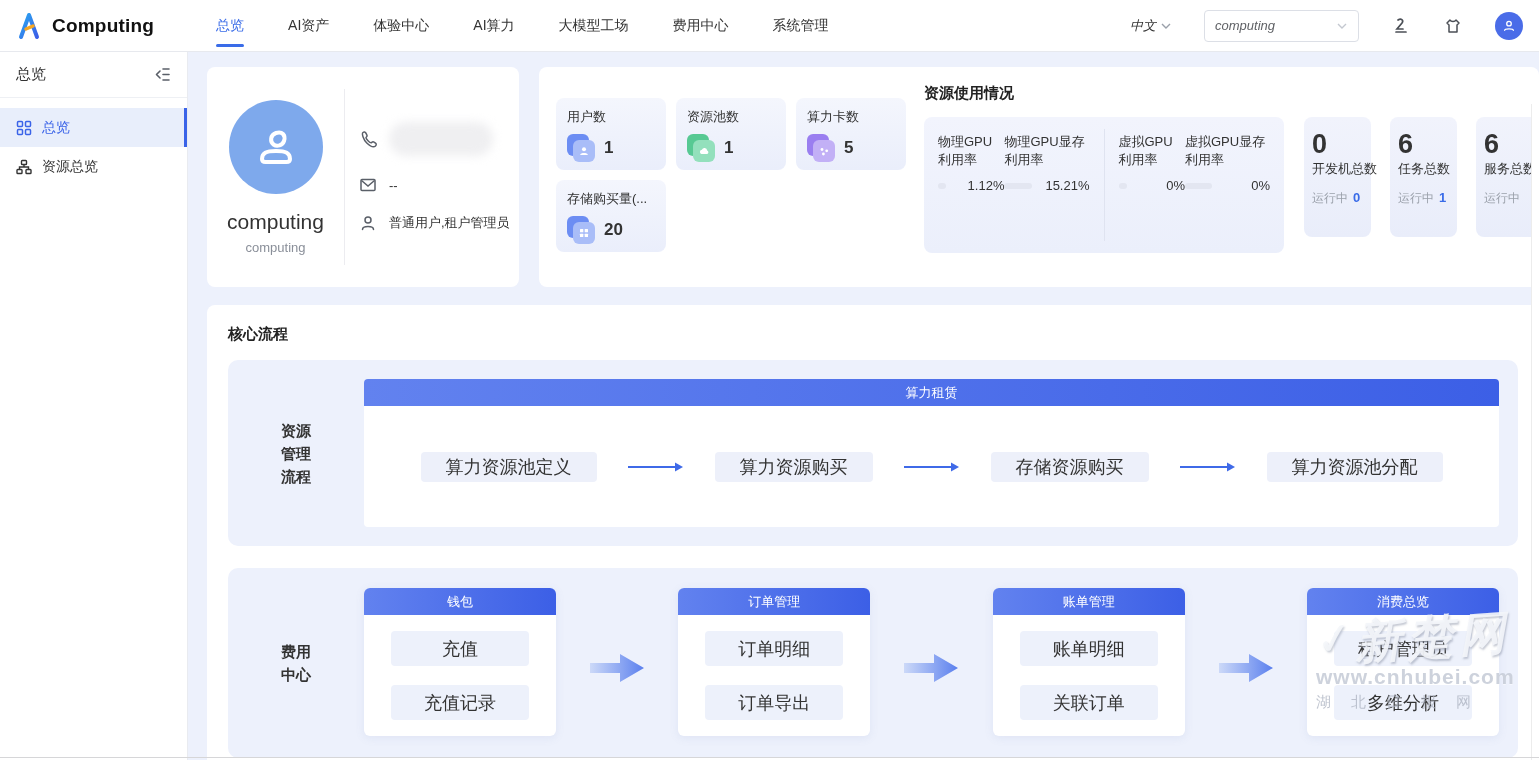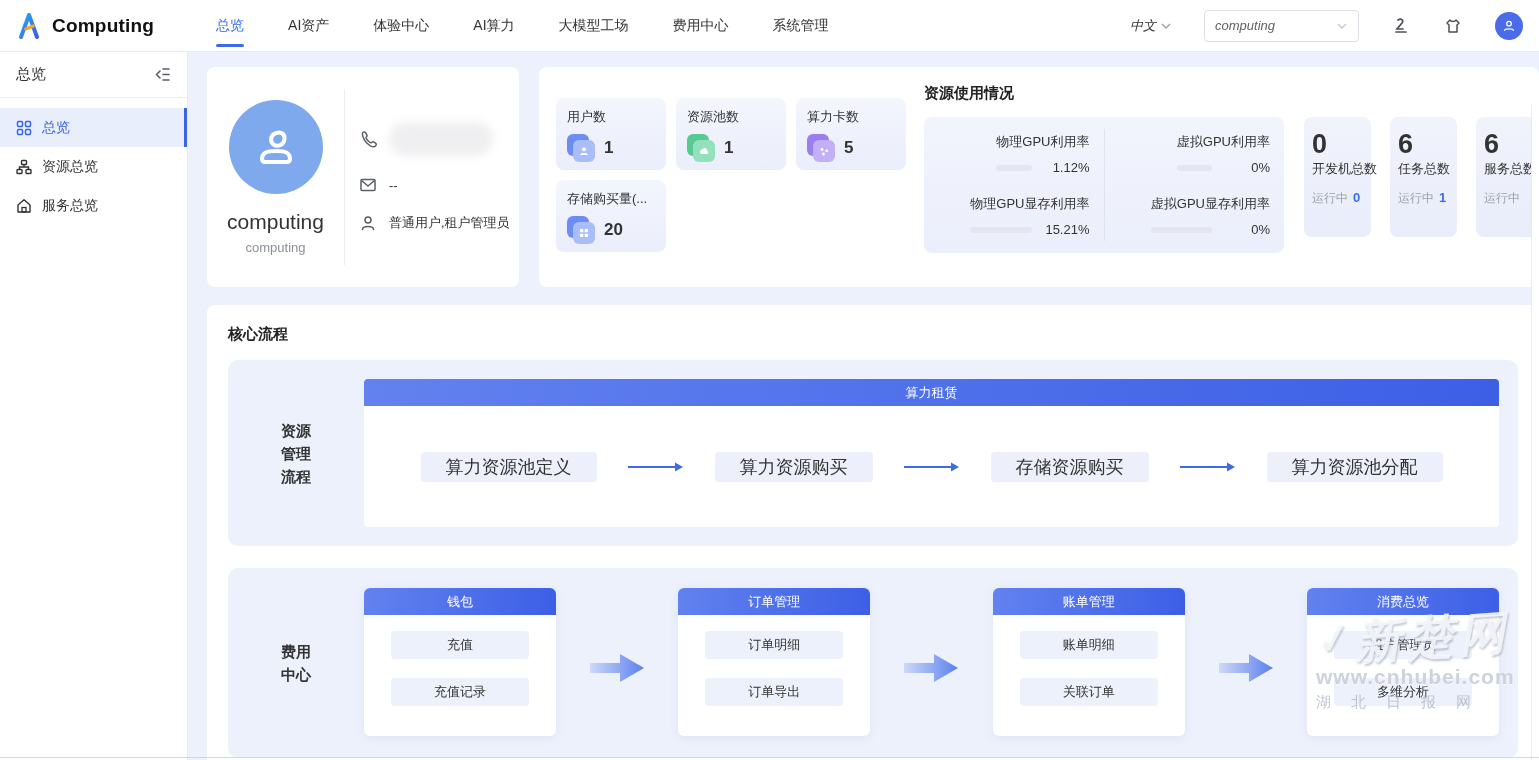--- a/index.html
+++ b/index.html
@@ -57,21 +57,21 @@
   .stack-back,.stack-front { position:absolute; width:22px; height:22px; border-radius:6px; }
   .stack-back { left:0; top:0; }
   .stack-front { left:6px; top:6px; display:flex; align-items:center; justify-content:center; }
   .tone-blue .stack-back { background:#6c8df3; } .tone-blue .stack-front { background:#a9bdf8; }
   .tone-green .stack-back { background:#57c993; } .tone-green .stack-front { background:#93e0bc; }
   .tone-purple .stack-back { background:#9a7ef0; } .tone-purple .stack-front { background:#c2b0f6; }
 
   .colB { flex:1; }
   .colB-row { display:flex; margin-top:14px; gap:20px; }
   .usage-panel { width:360px; height:136px; flex:none; border-radius:8px; background:linear-gradient(180deg,#f2f4fd,#ebeffb); display:flex; padding:12px 14px; }
-  .usage-col { flex:1; display:flex; flex-direction:column; justify-content:space-between; padding:4px 0;align-items:flex-end; }
+  .usage-col { flex:1; display:flex; flex-direction:row; justify-content:space-between; padding:4px 0; }
   .usage-col + .usage-col { border-left:1px solid #dfe3f0; padding-left:14px; }
   .usage-col:first-child { padding-right:14px; }
   .meter-label { font-size:13px; color:#333; }
   .meter-row { display:flex; align-items:center; gap:8px; margin-top:9px; }
   .meter-track { flex:1; height:6px; border-radius:3px; background:#e3e6f1; overflow:hidden; }
   .meter-fill { height:100%; border-radius:3px; background:#8fb4f2; }
   .meter-val { width:50px; text-align:right; font-size:13px; color:#333; flex:none; }
 
   .counters { display:flex; gap:19px; }
   .counter { width:67px; height:120px; border-radius:8px; background:linear-gradient(180deg,#f1f3fc,#e9edfa); padding:12px 8px; flex:none; cursor:pointer; }
@@ -88,21 +88,21 @@
   .inner-box { flex:1; margin:19px 19px 19px 0; background:#fff; border-radius:4px; overflow:hidden; display:flex; flex-direction:column; }
   .banner { height:27px; background:linear-gradient(90deg,#6282ef,#3c5fe6); color:#fff; display:flex; align-items:center; justify-content:center; font-size:13px; }
   .steps { flex:1; display:flex; align-items:center; justify-content:center; gap:0; }
   .step-box { background:#edf0fa; border-radius:4px; height:30px; line-height:30px; padding:0 25px; font-size:18px; color:#333; white-space:nowrap; cursor:pointer; }
   .thin-arrow { margin:0 30px; display:flex; align-items:center; }
 
   .panel2 { margin-top:22px; height:190px; }
   .flow-cols { flex:1; display:flex; align-items:flex-start; padding:20px 19px 0 0; }
   .flow-col { width:192px; flex:none; background:#fff; border-radius:6px; box-shadow:0 2px 10px rgba(100,118,180,.10); height:148px; }
   .col-head { height:27px; border-radius:6px 6px 0 0; background:linear-gradient(90deg,#6282ef,#3c5fe6); color:#fff; display:flex; align-items:center; justify-content:center; font-size:13px; }
-  .col-item { margin:16px 27px 0; height:28px; background:#edf1fb; border-radius:4px; display:flex; align-items:center; justify-content:center; font-size:13px; color:#333; cursor:pointer; }
+  .col-item { margin:16px 27px 0; height:35px; background:#edf1fb; border-radius:4px; display:flex; align-items:center; justify-content:center; font-size:18px; color:#333; cursor:pointer; }
   .col-item + .col-item { margin-top:19px; }
   .fat-arrow { flex:1; display:flex; align-items:center; justify-content:center; padding-top:62px; }
 
   
   .watermark { position:absolute; left:1128px; top:555px; width:224px; pointer-events:none; z-index:20; color:#fff; }
   .wm-row1 { display:flex; align-items:center; }
   .wm-swoosh { font-size:44px; font-weight:bold; color:rgba(244,246,250,.92); transform:rotate(-8deg); text-shadow:1px 2px 2px rgba(140,148,168,.45); }
   .wm-cn { font-size:46px; font-weight:bold; font-style:italic; letter-spacing:6px; color:rgba(243,245,250,.92); text-shadow:1px 2px 2px rgba(140,148,168,.5); transform:rotate(-4deg); margin-left:2px; white-space:nowrap; }
   .wm-url { font-size:21px; font-weight:bold; color:rgba(196,202,214,.85); letter-spacing:1px; margin-top:-4px; text-shadow:0 1px 1px rgba(255,255,255,.6); }
   .wm-sub { font-size:15px; color:rgba(175,181,195,.8); letter-spacing:20px; margin-top:4px; white-space:nowrap; }
@@ -193,27 +193,20 @@
       </div>
       <div class="menu-item">
         <svg width="16" height="16" viewBox="0 0 16 16">
             <rect x="5.5" y="1.5" width="5" height="4" rx="0.8" fill="none" stroke="currentColor" stroke-width="1.4"></rect>
             <rect x="1" y="10.5" width="5" height="4" rx="0.8" fill="none" stroke="currentColor" stroke-width="1.4"></rect>
             <rect x="10" y="10.5" width="5" height="4" rx="0.8" fill="none" stroke="currentColor" stroke-width="1.4"></rect>
             <path d="M8 5.5 V8 M3.5 10.5 V8 H12.5 V10.5" fill="none" stroke="currentColor" stroke-width="1.4"></path>
           </svg>
         <span>资源总览</span>
       </div>
-      <div class="menu-item">
-        <svg width="16" height="16" viewBox="0 0 16 16">
-            <path d="M2 7 L8 1.8 L14 7 V14 H2 Z" fill="none" stroke="currentColor" stroke-width="1.4" stroke-linejoin="round"></path>
-            <rect x="6" y="9.5" width="4" height="4.5" fill="none" stroke="currentColor" stroke-width="1.3"></rect>
-          </svg>
-        <span>服务总览</span>
-      </div>
     </div>
   </aside>
 
   <main>
     <div class="row1">
 
       <section class="card user-card">
         <div class="uc-left">
           <div class="avatar-big">
             <svg width="56" height="56" viewBox="0 0 56 56">

